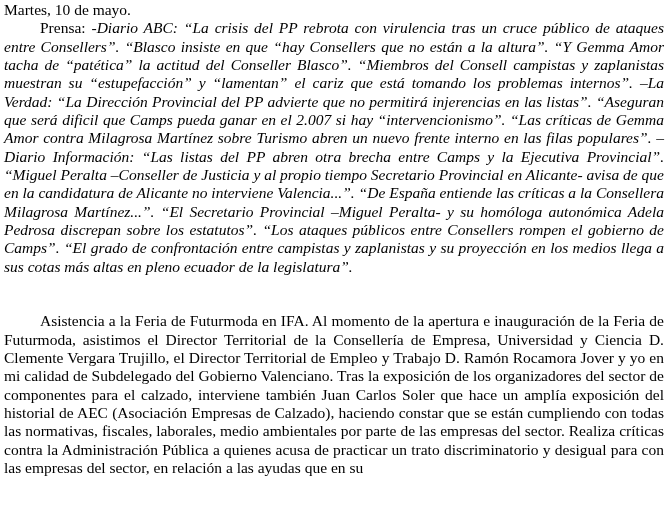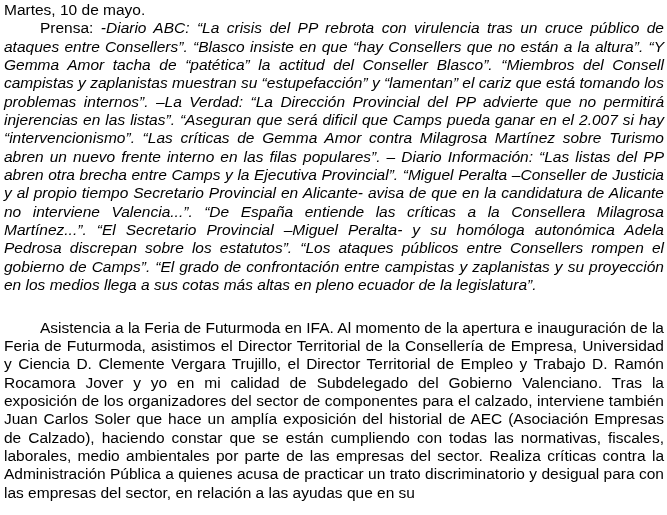--- a/index.html
+++ b/index.html
@@ -10,32 +10,32 @@
     width: 667px;
     height: 515px;
     overflow: hidden;
     background: #ffffff;
   }
   .page {
     box-sizing: border-box;
     width: 667px;
     height: 515px;
     padding: 1px 3px 0 4px;
-    font-family: Liberation Sans, sans-serif;
+    font-family: Liberation Serif, serif;
     font-size: 15.5px;
     line-height: 18.35px;
     color: #000000;
     text-align: justify;
     overflow: hidden;
   }
   p { margin: 0; padding: 0; }
   .date-line { text-align: left; }
   .heading { font-weight: bold; }
   .para { text-indent: 36px; }
-  .para-second { margin-top: 24px; }
+  .para-second { margin-top: 36px; }
   .quoted { font-style: italic; }
 </style>
 </head>
 <body>
 
 <div class="page">
   <p class="date-line">Martes, 10 de mayo.</p>
 
 
   <p class="para para-first"><span>Prensa:</span><em class="quoted"> -Diario ABC: “La crisis del PP rebrota con virulencia tras un cruce público de ataques entre Consellers”. “Blasco insiste en que “hay Consellers que no están a la altura”. “Y Gemma Amor tacha de “patética” la actitud del Conseller Blasco”. “Miembros del Consell campistas y zaplanistas muestran su “estupefacción” y “lamentan” el cariz que está tomando los problemas internos”. –La Verdad: “La Dirección Provincial del PP advierte que no permitirá injerencias en las listas”. “Aseguran que será dificil que Camps pueda ganar en el 2.007 si hay “intervencionismo”. “Las críticas de Gemma Amor contra Milagrosa Martínez sobre Turismo abren un nuevo frente interno en las filas populares”. – Diario Información: “Las listas del PP abren otra brecha entre Camps y la Ejecutiva Provincial”. “Miguel Peralta –Conseller de Justicia y al propio tiempo Secretario Provincial en Alicante- avisa de que en la candidatura de Alicante no interviene Valencia...”. “De España entiende las críticas a la Consellera Milagrosa Martínez...”. “El Secretario Provincial –Miguel Peralta- y su homóloga autonómica Adela Pedrosa discrepan sobre los estatutos”. “Los ataques públicos entre Consellers rompen el gobierno de Camps”. “El grado de confrontación entre campistas y zaplanistas y su proyección en los medios llega a sus cotas más altas en pleno ecuador de la legislatura”.</em></p>

